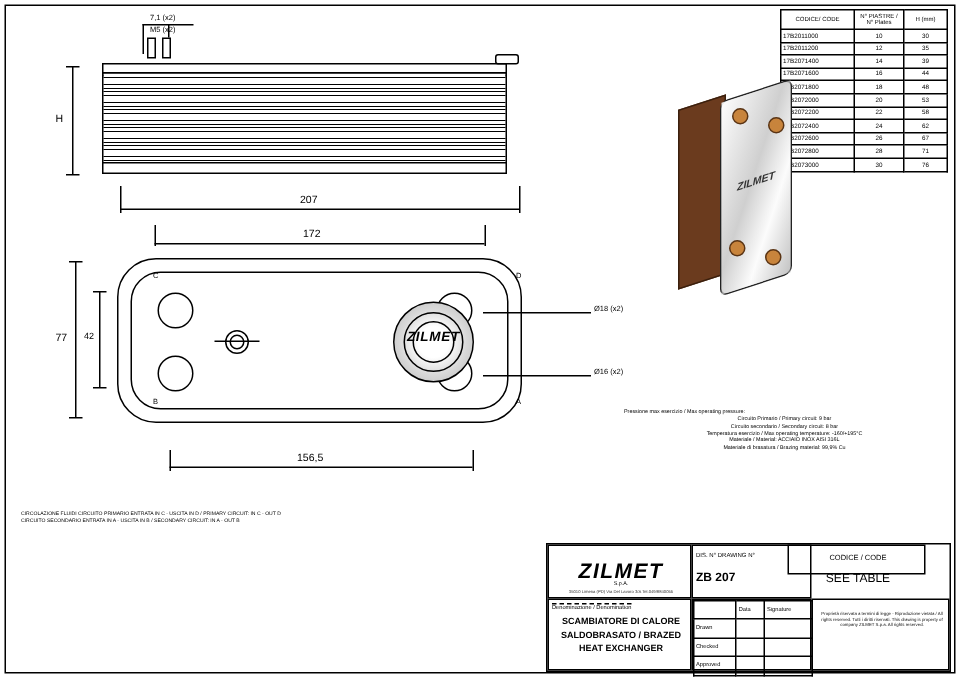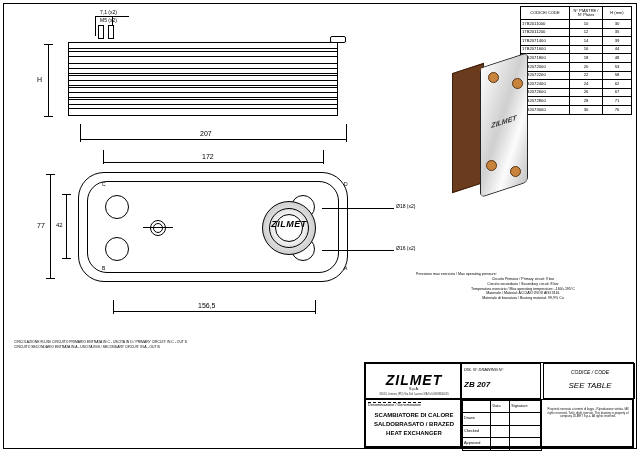--- a/index.html
+++ b/index.html
@@ -53,24 +53,24 @@
   .isoport{position:absolute;width:9px;height:9px;border-radius:50%;background:#c8843c;border:1px solid #5a3414;}
   #isologo{position:absolute;left:34px;top:62px;width:36px;text-align:center;font-size:7px;font-style:italic;font-weight:bold;color:#333;transform:skewY(-18deg);}
 
   
   #title{position:absolute;left:364px;top:362px;width:268px;height:84px;border:1px solid #000;}
   .tb{position:absolute;box-sizing:border-box;border:1px solid #000;}
   #tbLogo{left:0;top:0;width:96px;height:36px;}
   #tbLogo .big{position:absolute;left:0;top:8px;width:96px;text-align:center;font-size:14px;font-style:italic;font-weight:bold;letter-spacing:1px;}
   #tbLogo .sp{position:absolute;left:0;top:23px;width:96px;text-align:center;font-size:3.6px;}
   #tbLogo .ad{position:absolute;left:0;top:28px;width:96px;text-align:center;font-size:2.8px;color:#333;}
-  #tbDrw{left:96px;top:0;width:80px;height:36px;font-style:italic;}
+  #tbDrw{left:96px;top:0;width:80px;height:36px;}
   #tbDrw .l1{position:absolute;left:2px;top:3px;font-size:4px;}
   #tbDrw .l2{position:absolute;left:2px;top:16px;font-size:8px;font-weight:bold;}
-  #tbCode{left:178px;top:0;width:92px;height:36px;font-style:italic;}
+  #tbCode{left:160px;top:0;width:92px;height:20px;}
   #tbCode .l1{position:absolute;left:0;top:5px;width:92px;text-align:center;font-size:5px;}
   #tbCode .l2{position:absolute;left:0;top:17px;width:92px;text-align:center;font-size:8px;}
   #tbDen{left:0;top:36px;width:96px;height:48px;}
   #tbDen .hd{position:absolute;left:2px;top:2px;font-size:3.8px;}
   #tbDen .d1{position:absolute;left:0;top:12px;width:96px;text-align:center;font-size:6px;font-weight:bold;}
   #tbDen .d2{position:absolute;left:0;top:21px;width:96px;text-align:center;font-size:6px;font-weight:bold;}
   #tbDen .d3{position:absolute;left:0;top:30px;width:96px;text-align:center;font-size:6px;font-weight:bold;}
   #tbSig{left:96px;top:36px;width:80px;height:48px;}
   #tbSig table{border-collapse:collapse;width:80px;}
   #tbSig td{border:1px solid #000;font-size:3.8px;height:11.4px;padding:0 1px;line-height:1;}

